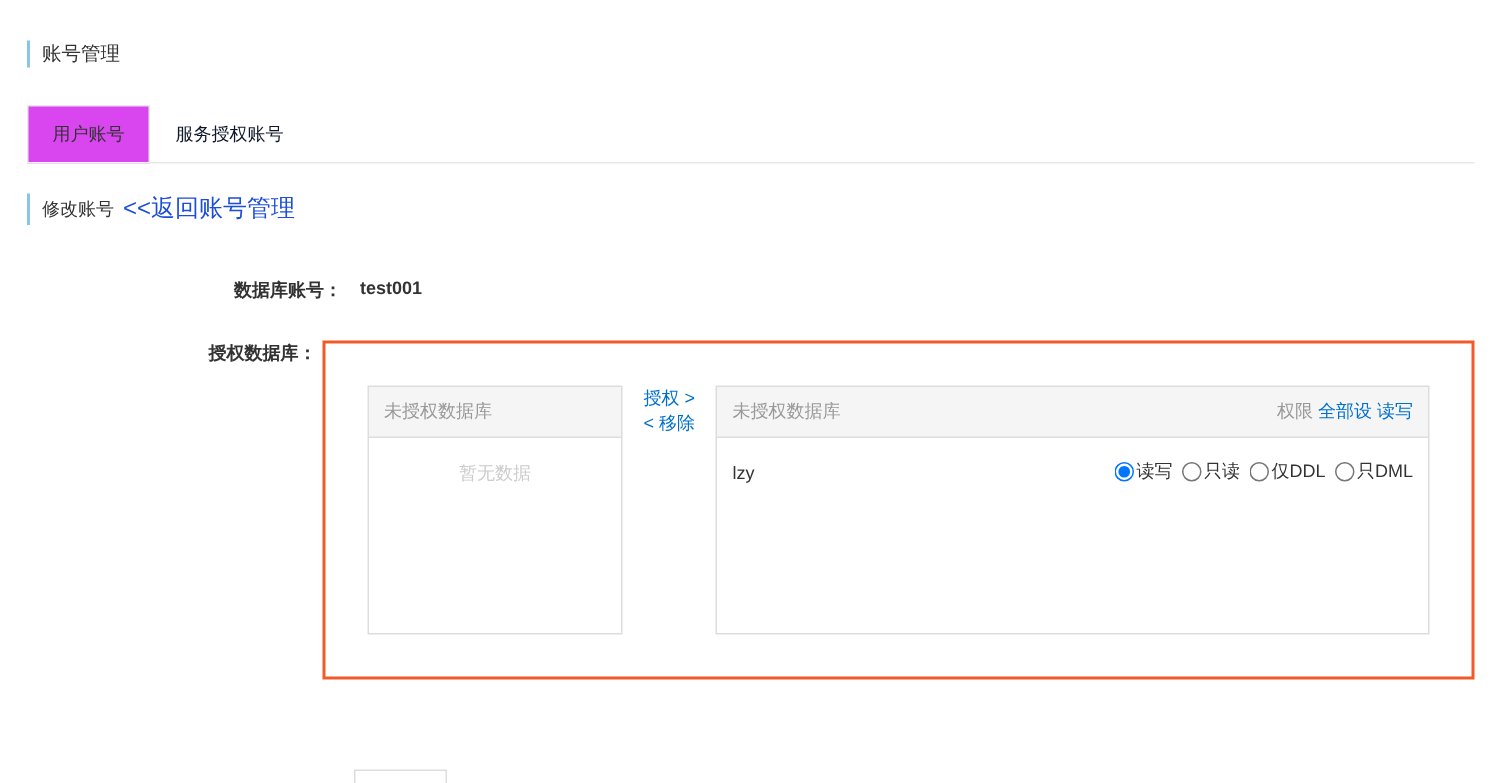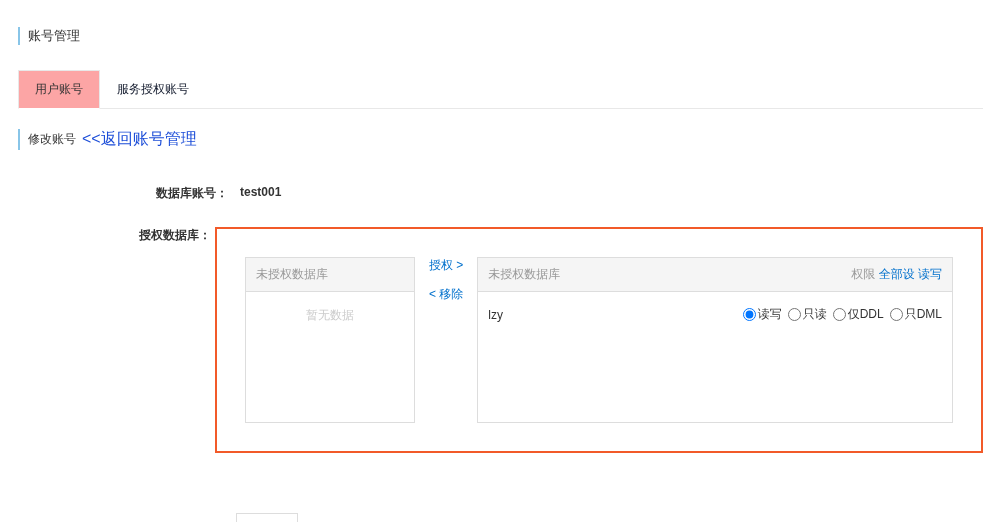--- a/index.html
+++ b/index.html
@@ -35,21 +35,21 @@
       cursor: pointer;
       border: 1px solid transparent;
       border-bottom: none;
       position: relative;
     }
     .tab.active {
       border: 1px solid #e8e8e8;
       border-bottom: 1px solid #fff;
       margin-bottom: -1px;
       color: #333;
-      background: #fca5a5;
+      background: #d946ef;
     }
     .sub-header {
       border-left: 2px solid #88c5e8;
       padding-left: 8px;
       font-size: 12px;
       color: #333;
       margin-bottom: 35px;
       display: flex;
       align-items: center;
     }
@@ -121,21 +121,21 @@
     .empty-text {
       text-align: center;
       color: #ccc;
       font-size: 12px;
       padding-top: 3px;
     }
     .transfer-buttons {
       display: flex;
       flex-direction: column;
       justify-content: center;
-      gap: 12px;
+      gap: 0;
       padding: 0 4px;
     }
     .transfer-btn {
       color: #0070cc;
       font-size: 12px;
       cursor: pointer;
       text-align: center;
       white-space: nowrap;
     }
     .db-row {

